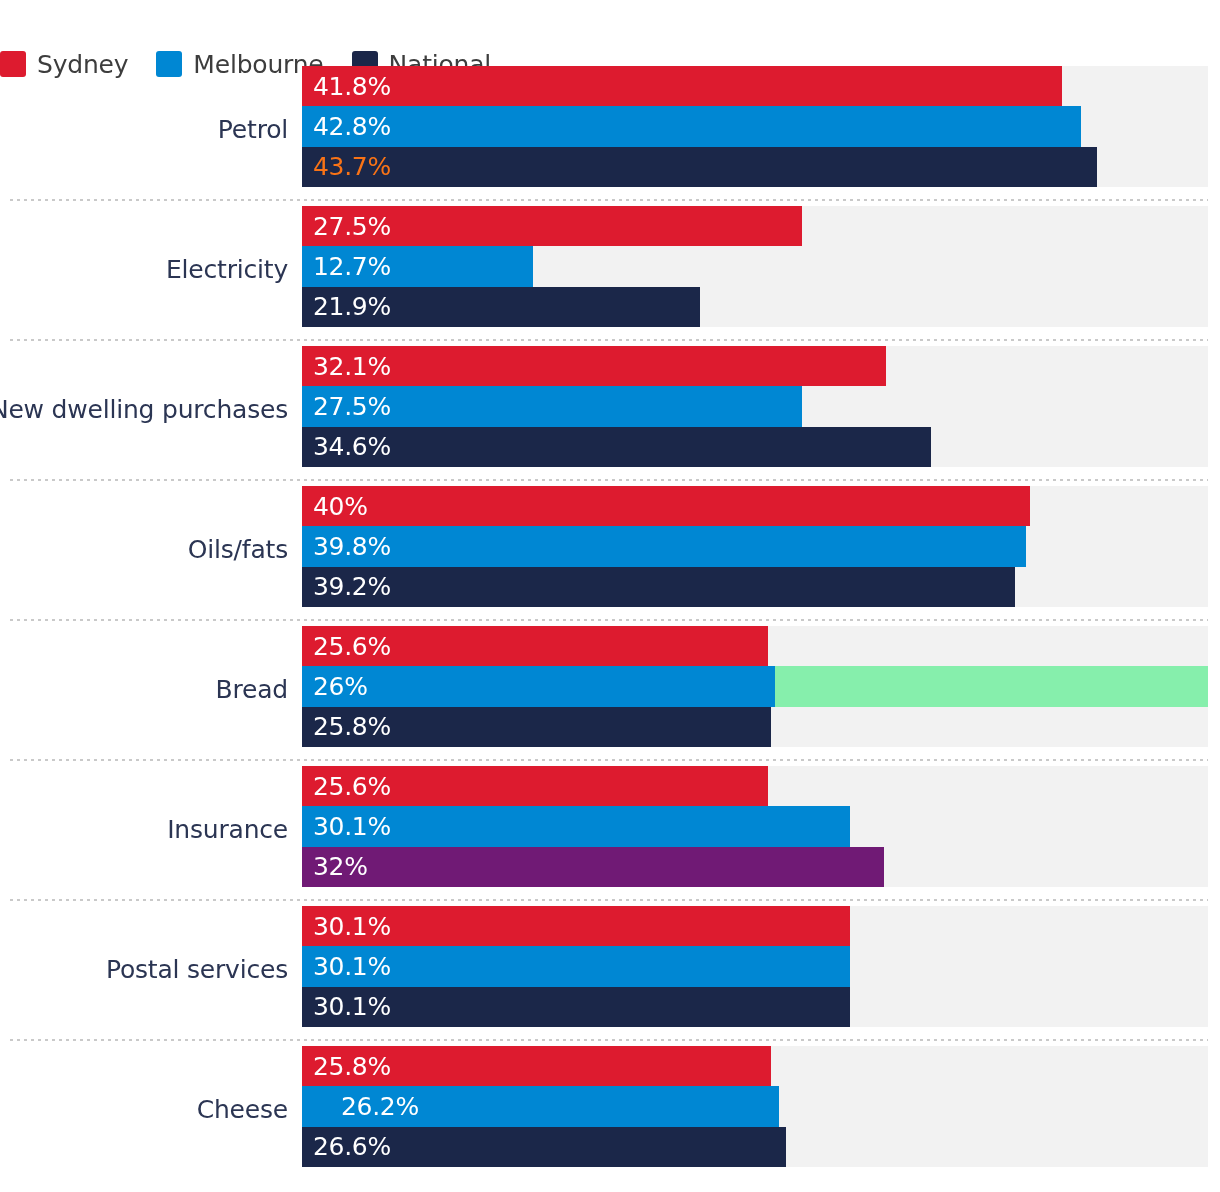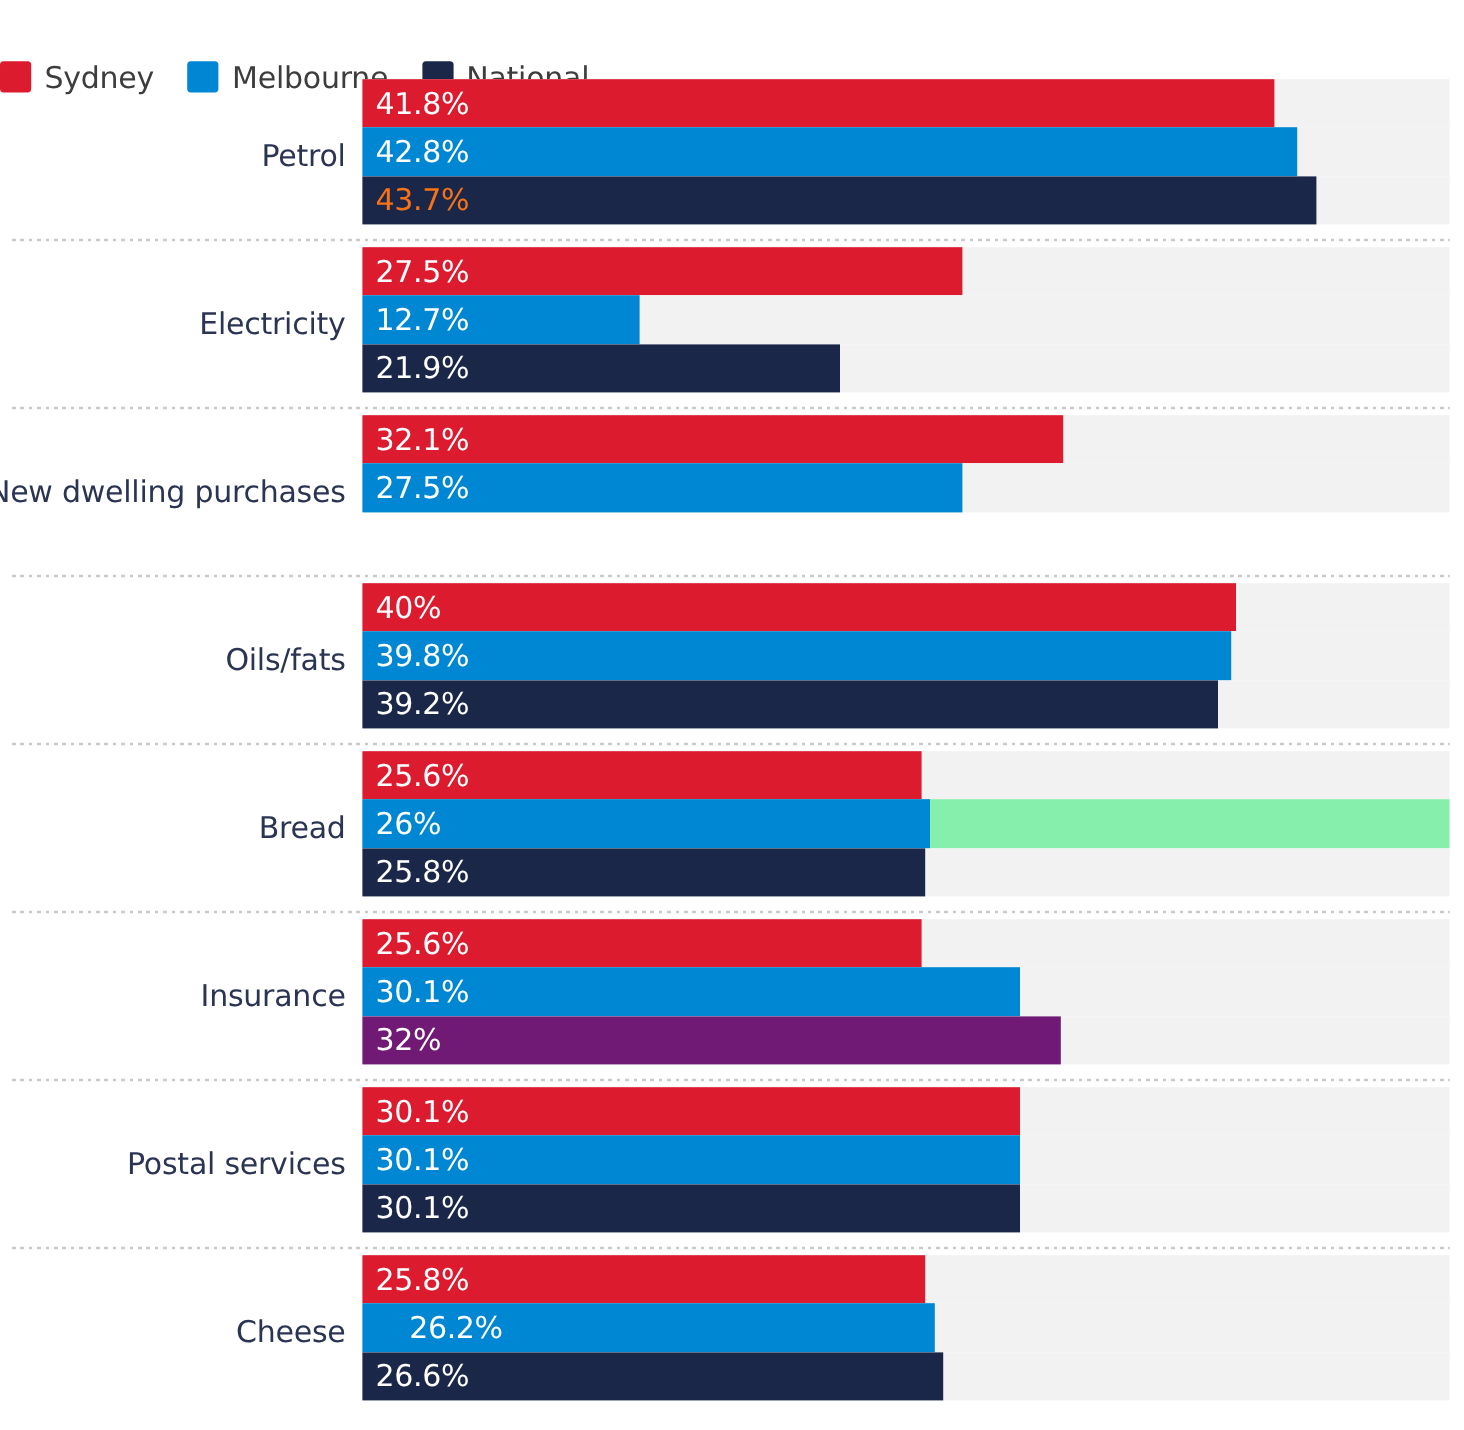--- a/index.html
+++ b/index.html
@@ -170,20 +170,25 @@
           <div class="track" style="background: rgb(242, 242, 242);">
             <div class="bar" style="background: rgb(221, 27, 47); width: 64.4578%;">
               <span class="bar-value" style="color: #ffffff;">32.1%</span>
             </div>
           </div>
           <div class="track" style="background: rgb(242, 242, 242);">
             <div class="bar" style="background: rgb(0, 135, 211); width: 55.2209%;">
               <span class="bar-value" style="color: rgb(255, 255, 255);">27.5%</span>
             </div>
           </div>
+          <div class="track" style="background: rgb(242, 242, 242);">
+            <div class="bar" style="background: rgb(27, 39, 73); width: 69.4779%;">
+              <span class="bar-value" style="color: rgb(255, 255, 255);">34.6%</span>
+            </div>
+          </div>
         </div>
       </div>
       <div class="group">
         <div class="group-sep"></div>
         <div class="cat-label">Oils/fats</div>
         <div class="bars">
           <div class="track" style="background: rgb(242, 242, 242);">
             <div class="bar" style="background: rgb(221, 27, 47); width: 80.3213%;">
               <span class="bar-value" style="color: rgb(255, 255, 255);">40%</span>
             </div>

